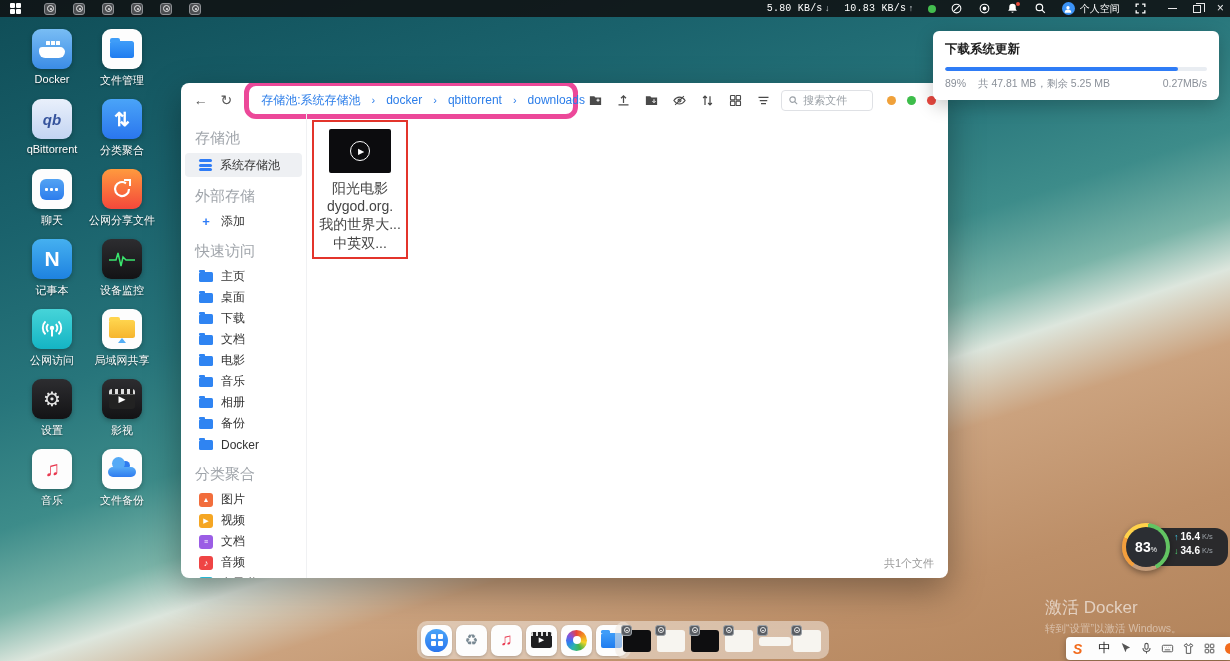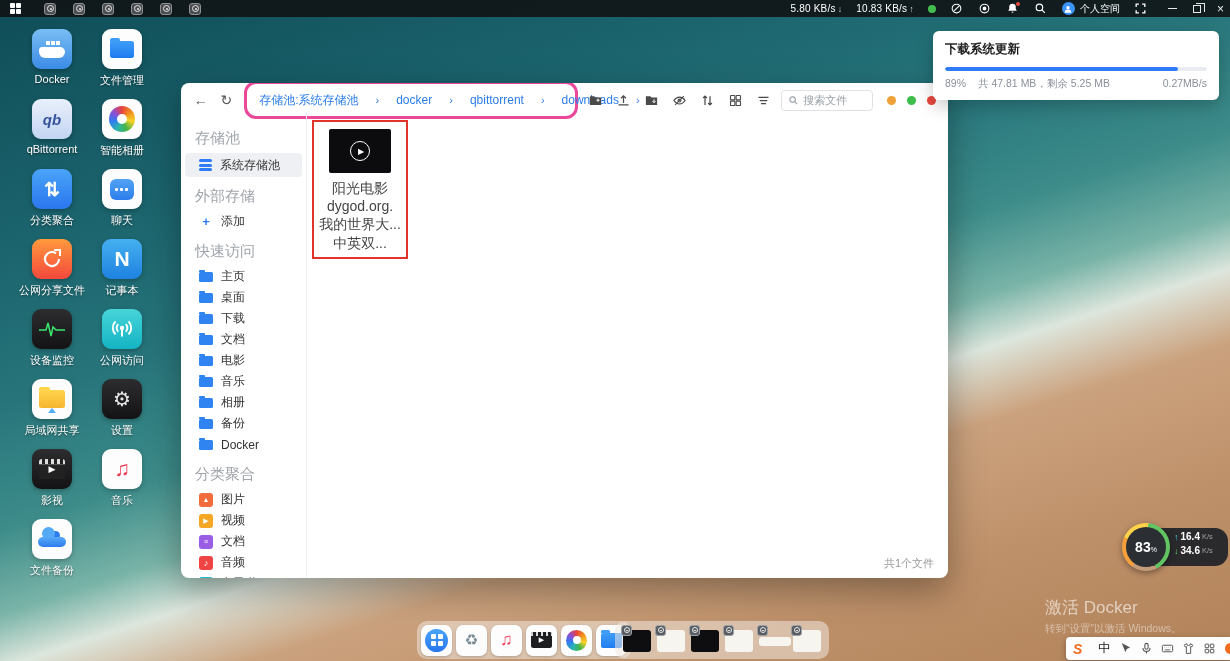--- a/index.html
+++ b/index.html
@@ -10,21 +10,21 @@
 
   
   .menubar { position:absolute; left:0; top:0; width:100%; height:17px; background:rgba(16,17,18,.88);
     display:flex; align-items:center; padding:0 6px; z-index:40; color:#fff; }
   .launcher { width:12px; height:12px; margin-left:4px; display:grid; grid-template-columns:5px 5px; grid-template-rows:5px 5px; gap:1px; }
   .launcher span { background:#fff; border-radius:1px; }
   .mb-apps { display:flex; gap:17px; margin-left:22px; }
   .mb-app { width:12px; height:12px; background:#4b4d50; border:1px solid #8d9094; border-radius:3px; display:flex; align-items:center; justify-content:center; }
   .wheel { width:7px; height:7px; border:1px solid #e8e8e8; border-radius:50%; position:relative; }
   .wheel::after { content:""; position:absolute; left:2px; top:2px; width:2px; height:2px; background:#e8e8e8; border-radius:50%; }
-  .mb-right { margin-left:auto; display:flex; align-items:center; gap:14px; font-size:10px; }
+  .mb-right { margin-left:auto; display:flex; align-items:center; gap:14px; font-size:10px;font-family:Liberation Mono, monospace; }
   .speed { display:flex; align-items:center; gap:2px; letter-spacing:.2px; }
   .arrow-dn { color:#cfd3d8; font-size:9px; } .arrow-up { color:#cfd3d8; font-size:9px; }
   .dot-status { width:8px; height:8px; border-radius:50%; background:#43bd4f; }
   .mb-ic { width:14px; height:14px; display:flex; align-items:center; justify-content:center; position:relative; }
   .mb-ic svg { width:13px; height:13px; }
   .bell-dot { position:absolute; right:0; top:0; width:4px; height:4px; border-radius:50%; background:#e84b3c; }
   .user { display:flex; align-items:center; gap:5px; }
   .avatar { width:13px; height:13px; border-radius:50%; background:#3b93f7; display:flex; align-items:center; justify-content:center; }
   .winctl { display:flex; align-items:center; gap:16px; margin-left:6px; }
   .ctl-min { width:9px; height:1.5px; background:#e8e8e8; }
@@ -65,21 +65,21 @@
   .cloud { position:relative; width:28px; height:16px; }
   .cloud::before { content:""; position:absolute; left:4px; top:-4px; width:13px; height:13px; border-radius:50%; background:#55aaf6; box-shadow:7px 2px 0 -2px #2f7cf0; }
   .cloud::after { content:""; position:absolute; left:0; bottom:0; width:28px; height:10px; border-radius:6px; background:linear-gradient(180deg,#55aaf6,#2f7cf0); }
   .ecg { width:28px; height:20px; }
 
   
   .window { position:absolute; left:181px; top:83px; width:767px; height:495px; background:#fff; border-radius:8px;
     box-shadow:0 12px 35px rgba(0,0,0,.35); z-index:10; overflow:hidden; }
   .toolbar { height:30px; display:flex; align-items:center; padding:4px 12px 0 12px; gap:10px; }
   .nav-ic { font-size:14px; color:#555; width:16px; text-align:center; }
-  .crumb-pill { height:38px; width:334px; border:3px solid #ec4899; border-radius:12px; display:flex; align-items:center; padding:0 12px; gap:17px; font-size:12px; }
+  .crumb-pill { height:38px; width:334px; border:5px solid #ec4899; border-radius:12px; display:flex; align-items:center; padding:0 12px; gap:11px; font-size:12px; }
   .crumb { color:#2b7de9; white-space:nowrap; }
   .crumb-sep { color:#2b7de9; font-size:11px; }
   .tool-icons { display:flex; align-items:center; gap:13px; margin-left:auto; }
   .tool-icons svg { width:15px; height:15px; }
   .searchbox { display:flex; align-items:center; gap:4px; width:94px; height:21px; border:1px solid #dfe1e5; border-radius:4px; padding:0 6px; }
   .searchbox input { border:none; outline:none; width:62px; font-size:11px; color:#333; background:transparent; }
   .searchbox input::placeholder { color:#9aa0a6; }
   .lights { display:flex; gap:11px; margin-left:4px; }
   .light { width:9px; height:9px; border-radius:50%; }
   .l-min { background:#f0a13a; } .l-max { background:#3dbd4a; } .l-close { background:#e8483f; }
@@ -265,26 +265,20 @@
       <div class="box bg-white">
           <span class="folder-blue"></span>
         </div>
       <span class="lbl">文件管理</span>
     </div>
     <div class="dicon">
       <div class="box box-qb">
           <span class="qbtxt">qb</span>
         </div>
       <span class="lbl">qBittorrent</span>
-    </div>
-    <div class="dicon">
-      <div class="box bg-white">
-          <span class="flower"></span>
-        </div>
-      <span class="lbl">智能相册</span>
     </div>
     <div class="dicon">
       <div class="box box-tasks">
           <span>⇅</span>
         </div>
       <span class="lbl">分类聚合</span>
     </div>
     <div class="dicon">
       <div class="box bg-white">
           <span class="chat-bub"></span>

